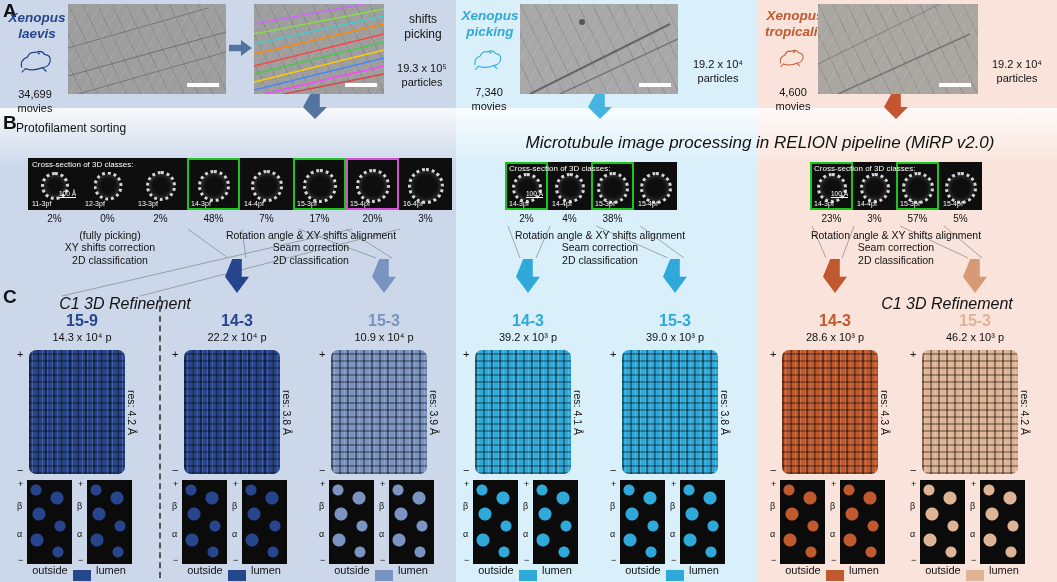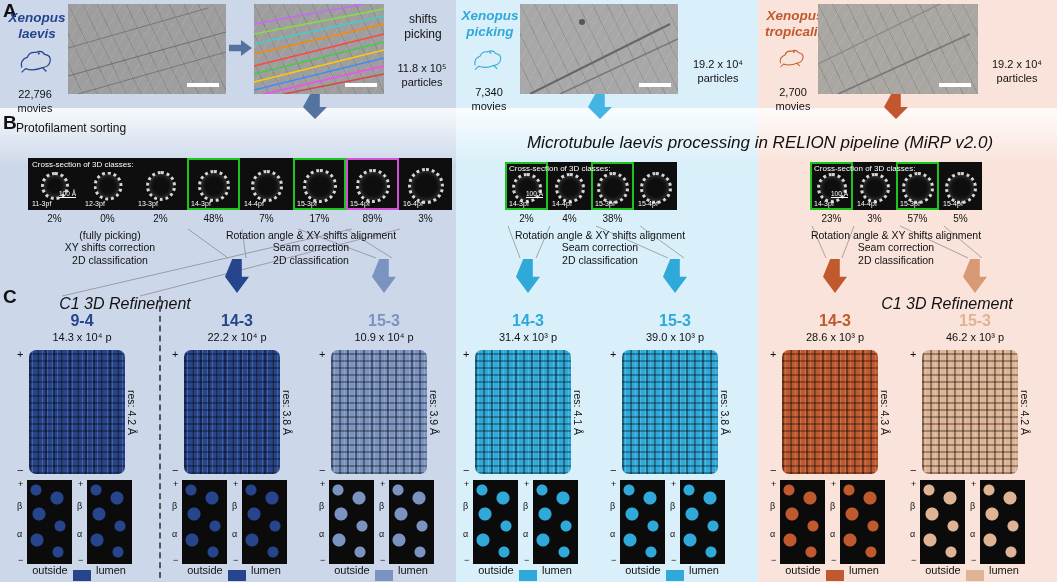--- a/index.html
+++ b/index.html
@@ -78,21 +78,21 @@
 
   <div class="species-name" style="left:4px;top:10px;width:66px;color:#26458c">
     <div>Xenopus</div>
     <div>laevis</div>
   </div>
   <svg class="frog" style="left:16px;top:46px" width="38" height="30" viewBox="0 0 40 30">
     <path d="M6 22 Q4 14 12 11 Q14 5 21 6 Q27 3 30 8 Q37 9 36 15 Q35 21 28 22 L32 26 M28 22 Q18 26 10 23 L6 27" fill="none" stroke="#26458c" stroke-width="1.3"></path>
     <circle cx="24" cy="7" r="1.1" fill="#26458c"></circle>
   </svg>
   <div class="small-txt" style="left:2px;top:88px;width:66px">
-    <div>22,796</div>
+    <div>34,699</div>
     <div>movies</div>
   </div>
   <div class="micro" style="left:68px;top:4px;width:158px;height:90px">
     <svg width="158" height="90">
       <line x1="0" y1="72" x2="158" y2="28" stroke="#6f6f6f" stroke-width="1"></line>
       <line x1="10" y1="90" x2="158" y2="48" stroke="#777" stroke-width="1"></line>
       <line x1="0" y1="44" x2="140" y2="4" stroke="#787878" stroke-width="1"></line>
     </svg>
     <div class="sbar"></div>
   </div>
@@ -110,21 +110,21 @@
       <line x1="30" y1="90" x2="130" y2="70" stroke="#dd4444" stroke-width="1.4"></line>
       <line x1="0" y1="20" x2="110" y2="0" stroke="#cc66ff" stroke-width="1.4"></line>
     </svg>
     <div class="sbar"></div>
   </div>
   <div class="small-txt" style="left:392px;top:12px;width:62px;font-size:12px">
     <div>shifts</div>
     <div>picking</div>
   </div>
   <div class="small-txt" style="left:388px;top:62px;width:68px">
-    <div>11.8 x 10⁵</div>
+    <div>19.3 x 10⁵</div>
     <div>particles</div>
   </div>
   <div class="arrow-down" style="left:303px;top:94px;width:24px;height:25px;background:#54749f"></div>
 
   <div class="species-name" style="left:458px;top:8px;width:64px;color:#2fa9da">
     <div>Xenopus</div>
     <div>picking</div>
   </div>
   <svg class="frog" style="left:470px;top:46px" width="34" height="27" viewBox="0 0 40 30">
     <path d="M6 22 Q4 14 12 11 Q14 5 21 6 Q27 3 30 8 Q37 9 36 15 Q35 21 28 22 L32 26 M28 22 Q18 26 10 23 L6 27" fill="none" stroke="#2fa9da" stroke-width="1.3"></path>
@@ -150,39 +150,39 @@
 
   <div class="species-name" style="left:762px;top:8px;width:66px;color:#c05a2e">
     <div>Xenopus</div>
     <div>tropicalis</div>
   </div>
   <svg class="frog" style="left:776px;top:46px" width="30" height="24" viewBox="0 0 40 30">
     <path d="M6 22 Q4 14 12 11 Q14 5 21 6 Q27 3 30 8 Q37 9 36 15 Q35 21 28 22 L32 26 M28 22 Q18 26 10 23 L6 27" fill="none" stroke="#c05a2e" stroke-width="1.4"></path>
     <circle cx="24" cy="7" r="1.2" fill="#c05a2e"></circle>
   </svg>
   <div class="small-txt" style="left:760px;top:86px;width:66px">
-    <div>2,700</div>
+    <div>4,600</div>
     <div>movies</div>
   </div>
   <div class="micro" style="left:818px;top:4px;width:160px;height:90px;background-color:#aaa6a2">
     <svg width="160" height="90">
       <line x1="20" y1="90" x2="152" y2="30" stroke="#777" stroke-width="1.6"></line>
       <line x1="0" y1="60" x2="122" y2="0" stroke="#888" stroke-width="1.2"></line>
     </svg>
     <div class="sbar"></div>
   </div>
   <div class="small-txt" style="left:980px;top:58px;width:74px">
     <div>19.2 x 10⁴</div>
     <div>particles</div>
   </div>
   <div class="arrow-down" style="left:884px;top:94px;width:24px;height:25px;background:#c3562e"></div>
 
   <div class="panel-label" style="left:3px;top:112px">B</div>
   <div class="sorting-title" style="left:16px;top:121px">Protofilament sorting</div>
-  <div class="pipeline-title" style="left:470px;top:133px;width:580px">Microtubule laevis processing in RELION pipeline (MiRP v2.0)</div>
+  <div class="pipeline-title" style="left:470px;top:133px;width:580px">Microtubule image processing in RELION pipeline (MiRP v2.0)</div>
 
   <svg id="connectors" width="1057" height="582">
     <g stroke="#777" stroke-width="1" opacity="0.6">
       <line x1="352" y1="229" x2="62" y2="296"></line>
         <line x1="400" y1="229" x2="140" y2="296"></line>
       <line x1="188" y1="229" x2="228" y2="258"></line>
         <line x1="242" y1="229" x2="246" y2="258"></line>
       <line x1="298" y1="229" x2="376" y2="258"></line>
         <line x1="346" y1="229" x2="392" y2="258"></line>
       <line x1="508" y1="226" x2="520" y2="258"></line>
@@ -232,21 +232,21 @@
       <span class="clabel">16-4pf</span>
     </div>
   </div>
   <div class="pct-row pct8" style="left:28px;top:213px;width:424px">
     <span>2%</span>
     <span>0%</span>
     <span>2%</span>
     <span>48%</span>
     <span>7%</span>
     <span>17%</span>
-    <span>89%</span>
+    <span>20%</span>
     <span>3%</span>
   </div>
 
   <div class="strip" style="left:505px;top:162px;width:172px;height:48px">
     <div class="strip-header">Cross-section of 3D classes:</div>
     <div class="cell sel-green" style="width:43px">
       <div class="ring" style="width:24px;height:24px"></div>
       <span class="clabel">14-3pf</span>
       <span class="scale100">100 Å</span>
     </div>
@@ -324,21 +324,21 @@
   <div class="arrow-down" style="left:663px;top:259px;width:24px;height:34px;background:#2fa9da"></div>
   <div class="arrow-down" style="left:823px;top:259px;width:24px;height:34px;background:#c05a2e"></div>
   <div class="arrow-down" style="left:963px;top:259px;width:24px;height:34px;background:#d89a74"></div>
 
   <div class="panel-label" style="left:3px;top:286px">C</div>
   <div class="refine-title" style="left:30px;top:295px;width:190px">C1 3D Refinement</div>
   <div class="refine-title" style="left:852px;top:295px;width:190px">C1 3D Refinement</div>
   <div class="dashed-sep"></div>
 
   <div class="col colc1" style="left:15px">
-    <div class="col-title">9-4</div>
+    <div class="col-title">15-9</div>
     <div class="col-count">14.3 x 10⁴ p</div>
     <span class="pm" style="left:2px;top:36px">+</span>
     <div class="map"></div>
     <div class="res-label">res: 4.2 Å</div>
     <span class="pm" style="left:2px;top:152px">−</span>
     <div class="zoom">
       <span class="zlbl" style="left:3px;top:0">+</span>
       <span class="zlbl" style="left:2px;top:22px">β</span>
       <span class="zlbl" style="left:2px;top:50px">α</span>
       <span class="zlbl" style="left:3px;top:76px">−</span>
@@ -397,21 +397,21 @@
       <span class="zlbl" style="left:63px;top:76px">−</span>
       <div class="zpanel" style="left:72px"></div>
     </div>
     <div class="zoom-word" style="left:8px;width:54px">outside</div>
     <div class="zoom-word" style="left:70px;width:52px">lumen</div>
     <div class="swatch"></div>
   </div>
 
   <div class="col colc4" style="left:461px">
     <div class="col-title">14-3</div>
-    <div class="col-count">31.4 x 10³ p</div>
+    <div class="col-count">39.2 x 10³ p</div>
     <span class="pm" style="left:2px;top:36px">+</span>
     <div class="map"></div>
     <div class="res-label">res: 4.1 Å</div>
     <span class="pm" style="left:2px;top:152px">−</span>
     <div class="zoom">
       <span class="zlbl" style="left:3px;top:0">+</span>
       <span class="zlbl" style="left:2px;top:22px">β</span>
       <span class="zlbl" style="left:2px;top:50px">α</span>
       <span class="zlbl" style="left:3px;top:76px">−</span>
       <div class="zpanel" style="left:12px"></div>

